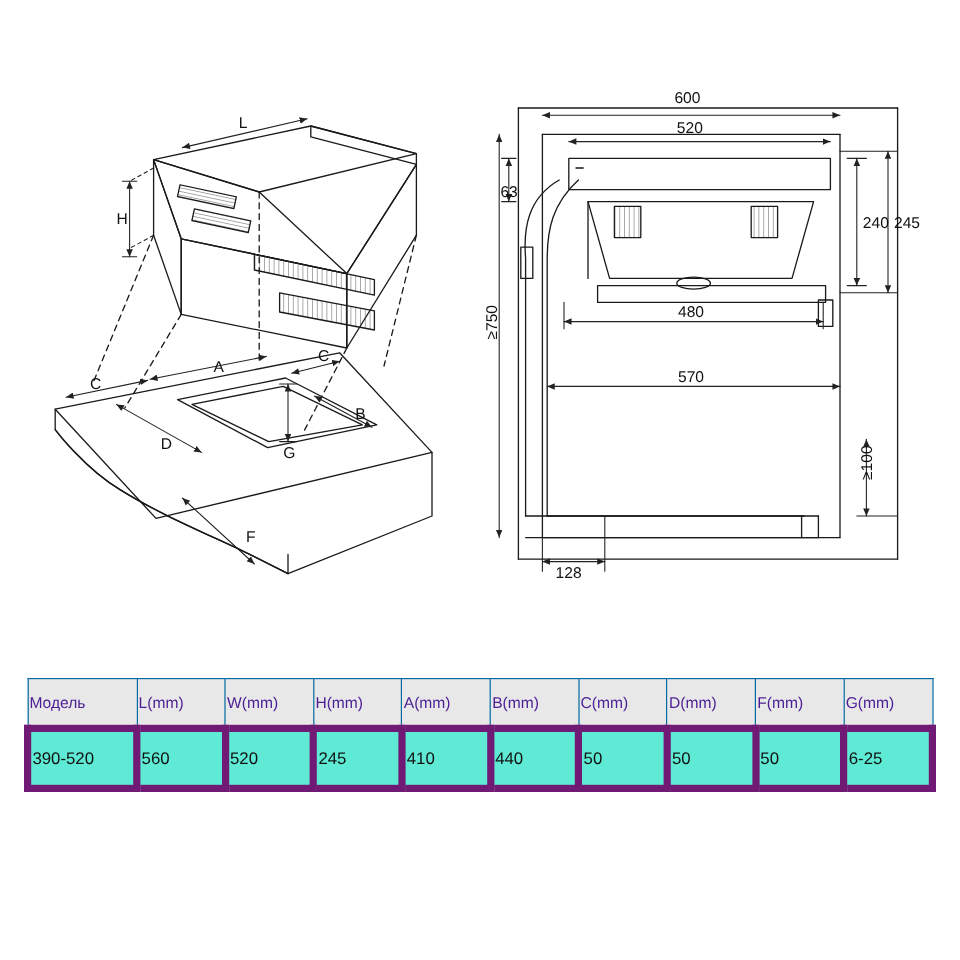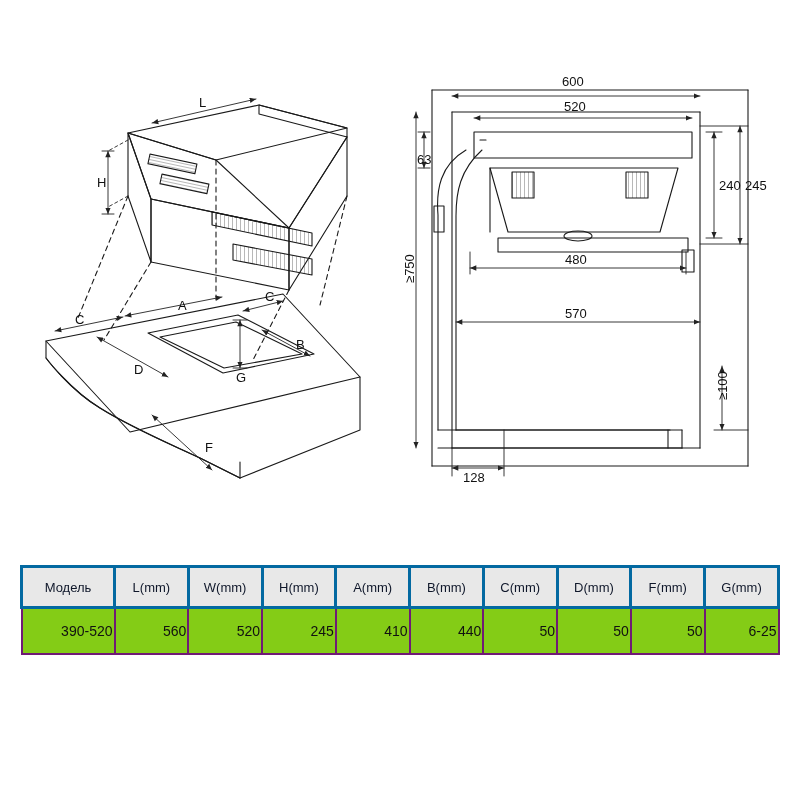--- a/index.html
+++ b/index.html
@@ -35,33 +35,33 @@
   }
   table.spec-table {
     border-collapse: collapse;
     width: 760px;
     table-layout: fixed;
   }
   table.spec-table th {
     background: #e8e8e8;
     font-weight: normal;
     font-size: 13px;
-    color: #0f172a;
+    color: #4c1d95;
     height: 36px;
-    border: 3px solid #0369a1;
-    text-align: center;
+    border: 1px solid #0369a1;
+    text-align: left;
     vertical-align: middle;
   }
   table.spec-table td {
-    background: #84cc16;
+    background: #5eead4;
     font-size: 14px;
     color: #111;
     height: 42px;
-    border: 2px solid #701a75;
-    text-align: right;
+    border: 6px solid #701a75;
+    text-align: left;
     vertical-align: middle;
   }
   table.spec-table th:first-child,
   table.spec-table td:first-child {
     width: 88px;
   }
 </style>
 </head>
 <body>
 

